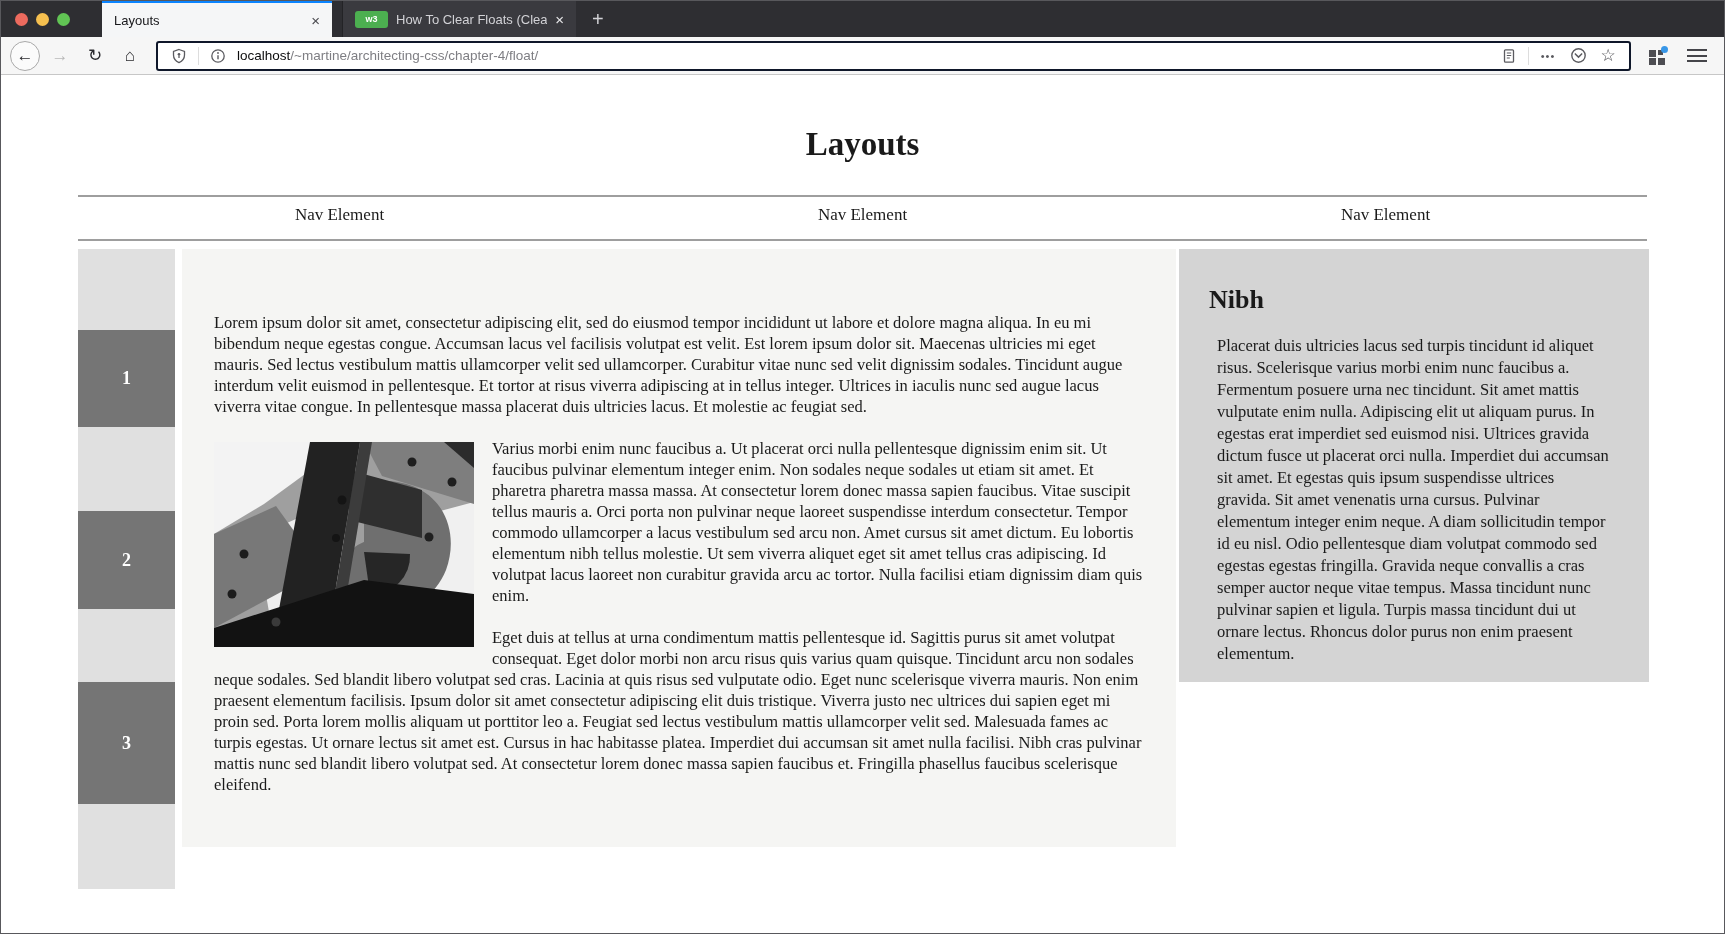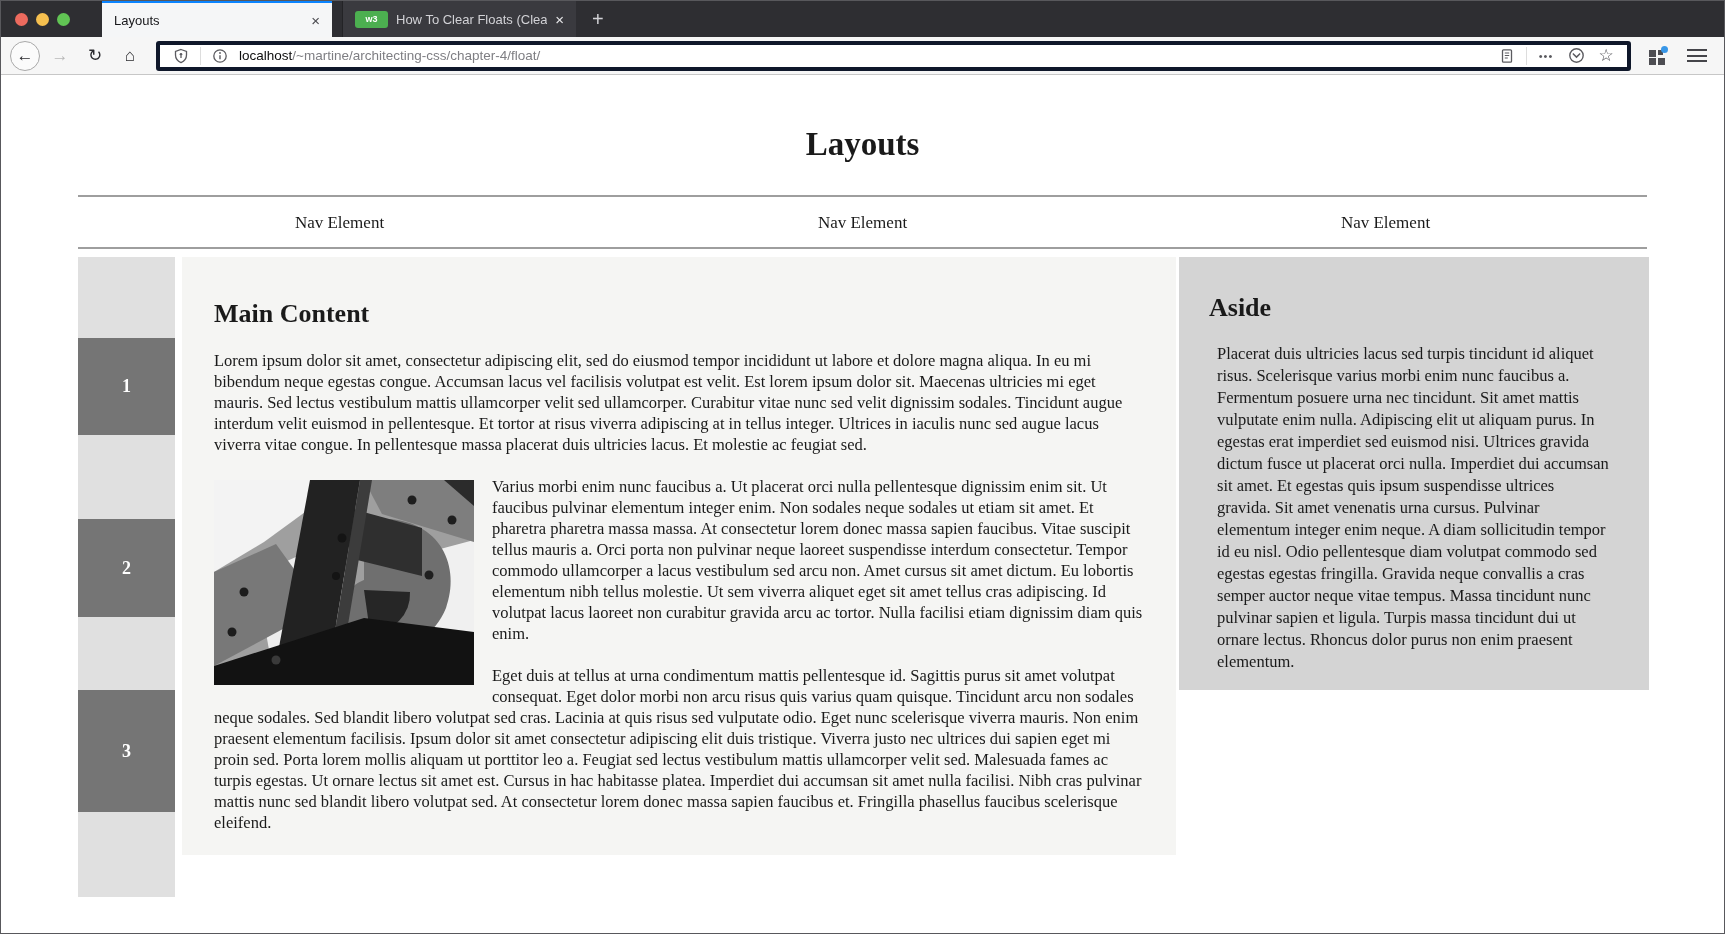--- a/index.html
+++ b/index.html
@@ -33,40 +33,40 @@
                 margin-right:8px; }
   .newtab { color:#d2d2d6; font-size:20px; display:flex; align-items:center; padding:0 16px;
             font-family:"Liberation Sans",sans-serif; }
   .toolbar { height:38px; background:#f6f6f6; border-bottom:1px solid #c7c7c7;
              display:flex; align-items:center; padding:0 9px; gap:5px;
              font-family:"Liberation Sans","DejaVu Sans",sans-serif; }
   .navbtn { width:30px; height:30px; display:flex; align-items:center; justify-content:center;
             font-size:17px; color:#2a2a2e; flex:none; }
   .navbtn.back { border:1px solid #a9a9a9; border-radius:50%; background:#fbfbfb; }
   .navbtn.fwd { color:#b8b8b8; }
-  .urlbar { flex:1; height:30px; background:#fff; border:4px solid #0f172a; border-radius:3px;
+  .urlbar { flex:1; height:30px; background:#fff; border:2px solid #0f172a; border-radius:3px;
             display:flex; align-items:center; padding:0 10px; margin:0 6px; font-size:13.5px; gap:8px; }
   .vsep { width:1px; height:18px; background:#ddd; flex:none; }
   .url-text { flex:1; white-space:nowrap; overflow:hidden; }
   .url-host{ color:#0c0c0d; } .url-path{ color:#7e7e83; }
   .ubicon { display:flex; align-items:center; justify-content:center; width:22px; height:22px; flex:none; color:#5a5a5f; }
   .dots { font-size:11px; letter-spacing:1px; color:#5a5a5f; }
   .star { font-size:17px; color:#4a4a4f; }
   .ext-icon { position:relative; width:20px; height:20px; flex:none; margin:0 6px; }
   .ext-icon i { position:absolute; width:7px; height:7px; background:#4d4d52; }
   .ext-icon .s1{left:1px;top:4px} .ext-icon .s2{left:1px;bottom:1px} .ext-icon .s3{left:10px;bottom:1px} .ext-icon .s4{left:10px;top:4px;width:5px;height:5px}
   .ext-icon .dot{ position:absolute; right:0; top:0; width:7px; height:7px; border-radius:50%; background:#3897e8; }
   .hamburger { width:20px; margin:0 8px; }
   .hamburger i { display:block; height:2px; background:#45454a; margin:3.5px 0; }
   
   .page { height:858px; padding:0 77px; background:#fff; }
   .site-title { text-align:center; font-size:33px; font-weight:bold; margin:50px 0 0; line-height:38px; }
   .rule { border:none; border-top:2px solid #9e9e9e; margin:0; }
   .rule1 { margin-top:32px; }
-  .nav-row { display:flex; padding:16px 0 14px; }
+  .nav-row { display:flex; padding:8px 0 14px; }
   .nav-item { flex:1; text-align:center; font-size:17px; }
   .columns { position:relative; margin-top:8px; height:648px; }
   .sidebar { position:absolute; left:0; top:0; width:97px; height:640px; background:#e0e0e0; }
   .sblock { position:absolute; left:0; right:0; background:#757575; color:#fff;
             display:flex; align-items:center; justify-content:center; font-size:18px; font-weight:bold; }
   .b1{top:81px;height:97px} .b2{top:262px;height:98px} .b3{top:433px;height:122px}
   .main-box { position:absolute; left:104px; top:0; width:994px; height:598px;
               background:#f5f5f3; padding:42px 32px 0; }
   .main-box h2, .aside-box h2 { font-size:26px; margin:0; font-weight:bold; }
   .main-box p { margin:21px 0 0; font-size:16.5px; line-height:21px; }
@@ -162,21 +162,20 @@
   <hr class="rule">
 
   <div class="columns">
     <div class="sidebar">
       <div class="sblock b1">1</div>
       <div class="sblock b2">2</div>
       <div class="sblock b3">3</div>
     </div>
 
     <div class="main-box">
-      <h2>Main Content</h2>
       <p>Lorem ipsum dolor sit amet, consectetur adipiscing elit, sed do eiusmod tempor incididunt ut labore et dolore magna aliqua. In eu mi bibendum neque egestas congue. Accumsan lacus vel facilisis volutpat est velit. Est lorem ipsum dolor sit. Maecenas ultricies mi eget mauris. Sed lectus vestibulum mattis ullamcorper velit sed ullamcorper. Curabitur vitae nunc sed velit dignissim sodales. Tincidunt augue interdum velit euismod in pellentesque. Et tortor at risus viverra adipiscing at in tellus integer. Ultrices in iaculis nunc sed augue lacus viverra vitae congue. In pellentesque massa placerat duis ultricies lacus. Et molestie ac feugiat sed.</p>
       <p><span class="photo">
             <svg viewBox="0 0 260 205" width="260" height="205" preserveAspectRatio="none">
             <rect width="260" height="205" fill="#9f9f9f"></rect>
             <polygon points="0,0 135,0 50,62 0,92" fill="#f3f3f3"></polygon>
             <polygon points="185,80 260,60 260,165 195,160" fill="#f0f0f0"></polygon>
             <polygon points="42,95 115,62 150,130 55,170" fill="#ededed"></polygon>
             <polygon points="150,0 260,0 260,62 168,34" fill="#7e7e7e"></polygon>
             <circle cx="198" cy="20" r="4.5" fill="#1e1e1e"></circle>
               <circle cx="238" cy="40" r="4.5" fill="#1e1e1e"></circle>
@@ -194,17 +193,17 @@
               <circle cx="122" cy="96" r="4" fill="#141414"></circle>
             <polygon points="0,205 260,205 260,152 150,138 0,186" fill="#121212"></polygon>
             <polygon points="230,0 260,0 260,26" fill="#2b2b2b"></polygon>
             <circle cx="62" cy="180" r="4.5" fill="#3a3a3a"></circle>
           </svg>
           </span><span>Varius morbi enim nunc faucibus a. Ut placerat orci nulla pellentesque dignissim enim sit. Ut faucibus pulvinar elementum integer enim. Non sodales neque sodales ut etiam sit amet. Et pharetra pharetra massa massa. At consectetur lorem donec massa sapien faucibus. Vitae suscipit tellus mauris a. Orci porta non pulvinar neque laoreet suspendisse interdum consectetur. Tempor commodo ullamcorper a lacus vestibulum sed arcu non. Amet cursus sit amet dictum. Eu lobortis elementum nibh tellus molestie. Ut sem viverra aliquet eget sit amet tellus cras adipiscing. Id volutpat lacus laoreet non curabitur gravida arcu ac tortor. Nulla facilisi etiam dignissim diam quis enim.</span></p>
       <p>Eget duis at tellus at urna condimentum mattis pellentesque id. Sagittis purus sit amet volutpat consequat. Eget dolor morbi non arcu risus quis varius quam quisque. Tincidunt arcu non sodales neque sodales. Sed blandit libero volutpat sed cras. Lacinia at quis risus sed vulputate odio. Eget nunc scelerisque viverra mauris. Non enim praesent elementum facilisis. Ipsum dolor sit amet consectetur adipiscing elit duis tristique. Viverra justo nec ultrices dui sapien eget mi proin sed. Porta lorem mollis aliquam ut porttitor leo a. Feugiat sed lectus vestibulum mattis ullamcorper velit sed. Malesuada fames ac turpis egestas. Ut ornare lectus sit amet est. Cursus in hac habitasse platea. Imperdiet dui accumsan sit amet nulla facilisi. Nibh cras pulvinar mattis nunc sed blandit libero volutpat sed. At consectetur lorem donec massa sapien faucibus et. Fringilla phasellus faucibus scelerisque eleifend.</p>
     </div>
 
     <div class="aside-box">
-      <h2>Aside</h2>
+      <h2>Nibh</h2>
       <p>Placerat duis ultricies lacus sed turpis tincidunt id aliquet risus. Scelerisque varius morbi enim nunc faucibus a. Fermentum posuere urna nec tincidunt. Sit amet mattis vulputate enim nulla. Adipiscing elit ut aliquam purus. In egestas erat imperdiet sed euismod nisi. Ultrices gravida dictum fusce ut placerat orci nulla. Imperdiet dui accumsan sit amet. Et egestas quis ipsum suspendisse ultrices gravida. Sit amet venenatis urna cursus. Pulvinar elementum integer enim neque. A diam sollicitudin tempor id eu nisl. Odio pellentesque diam volutpat commodo sed egestas egestas fringilla. Gravida neque convallis a cras semper auctor neque vitae tempus. Massa tincidunt nunc pulvinar sapien et ligula. Turpis massa tincidunt dui ut ornare lectus. Rhoncus dolor purus non enim praesent elementum.</p>
     </div>
   </div>
 </div>
 
 </body></html>

